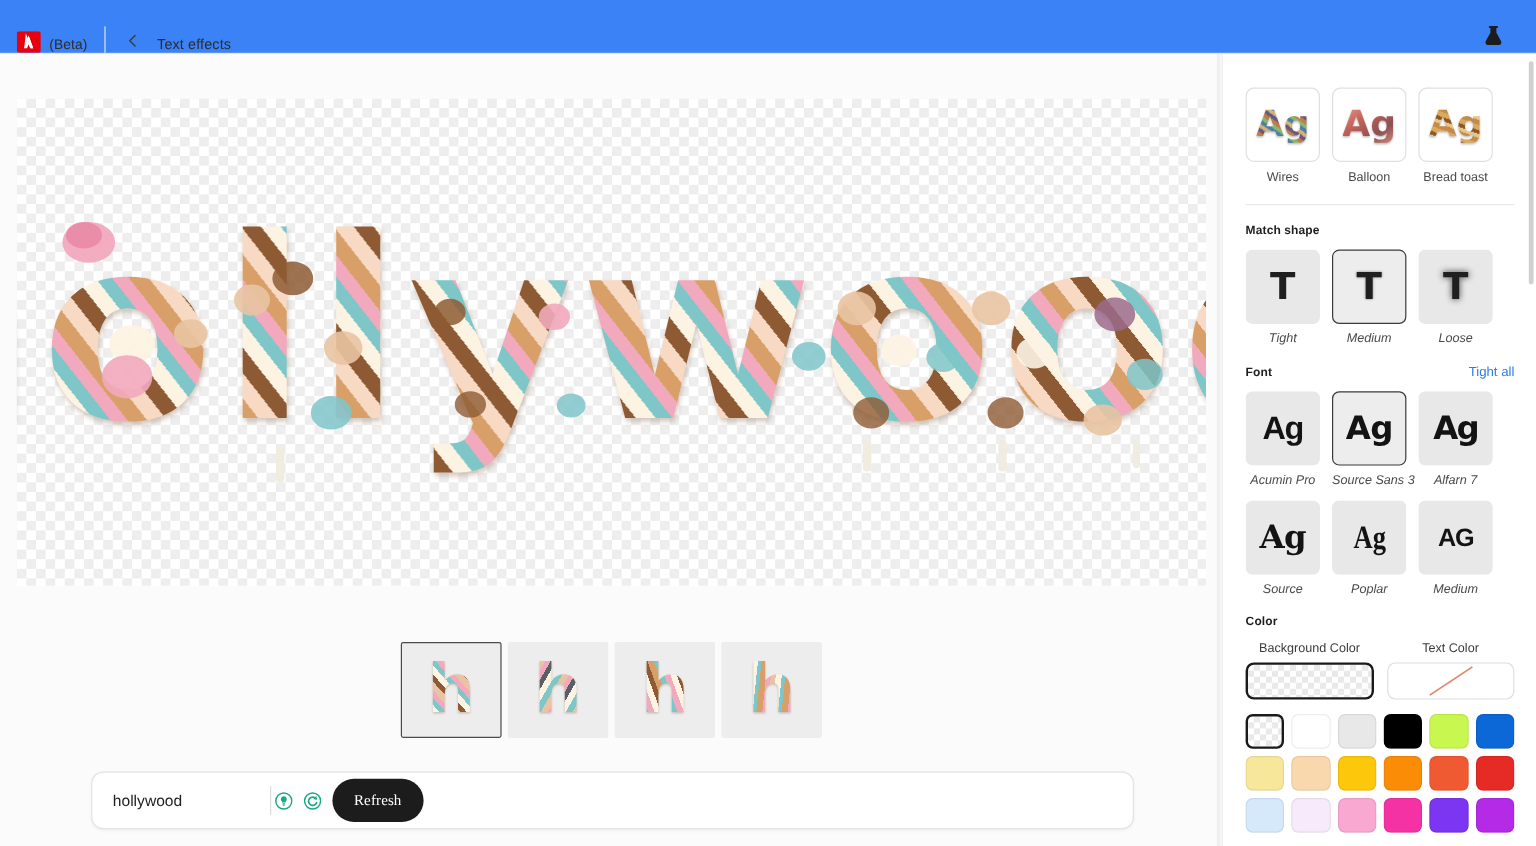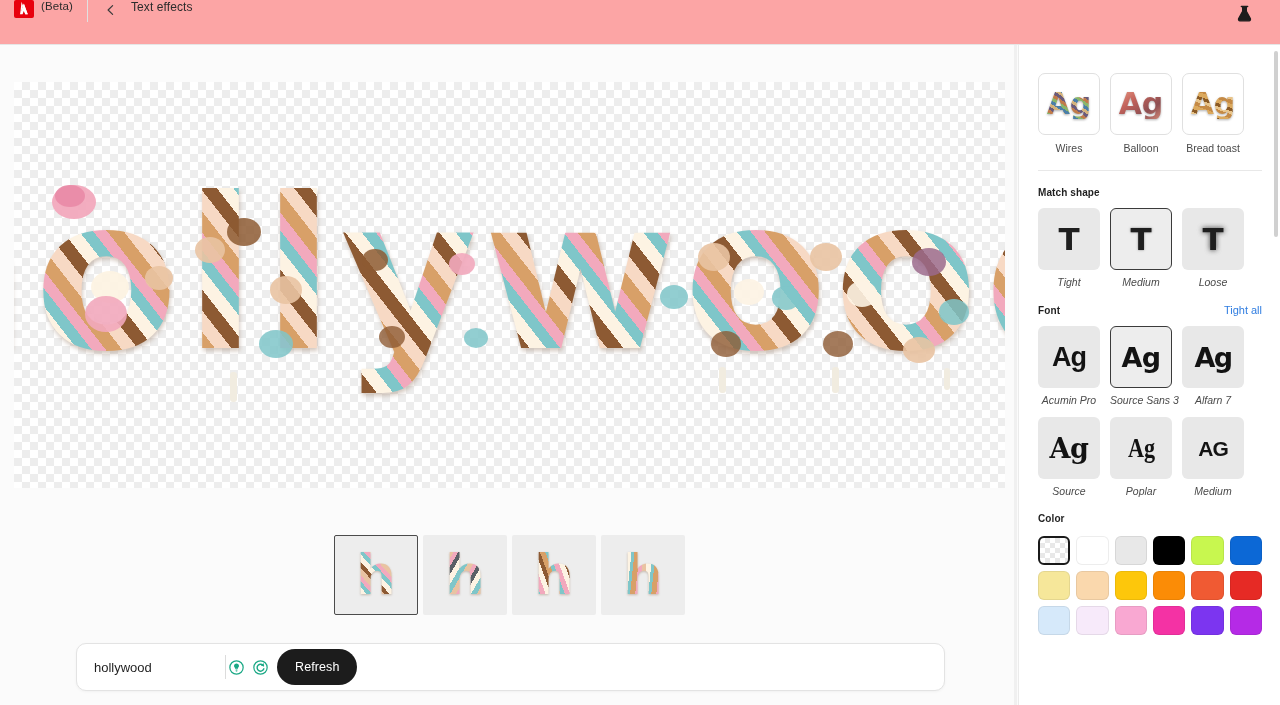--- a/index.html
+++ b/index.html
@@ -11,24 +11,24 @@
     background: #ffffff;
     font-family: "Liberation Sans", sans-serif;
     -webkit-font-smoothing: antialiased;
   }
 
   
   .topbar {
     position: absolute;
     left: 0; top: 0;
     width: 1280px; height: 45px;
-    background: #fca5a5;
+    background: #3b82f6;
     border-bottom: 1px solid #e6e6e6;
     display: flex;
-    align-items: flex-start;
+    align-items: flex-end;
     padding: 0 14px;
   }
   .adobe-logo {
     width: 20px; height: 18px;
     display: flex; align-items: center; justify-content: center;
     flex: none;
   }
   .beta-label {
     font-size: 11.5px;
     color: #2c2c2c;
@@ -214,21 +214,21 @@
   }
   .refresh-btn {
     height: 36px;
     padding: 0 18px;
     margin-right: 6px;
     background: #1c1c1c;
     color: #ffffff;
     border: none;
     border-radius: 18px;
     font-size: 12.5px;
-    font-family: Liberation Sans, sans-serif;
+    font-family: Liberation Serif, serif;
     cursor: pointer;
     letter-spacing: 0.1px;
   }
 
   
   .panel {
     position: absolute;
     right: 0; top: 45px;
     width: 262px; height: 660px;
     background: #ffffff;
@@ -634,20 +634,34 @@
         <div class="tile-box">
           <span class="font-glyph fg-vortice">AG</span>
         </div>
         <div class="tile-label">Medium</div>
       </div>
     </div>
 
     <div class="section-head">
       <span class="section-title">Color</span>
     </div>
+    <div class="color-fields">
+      <div class="color-field">
+        <div class="color-field-label">Background Color</div>
+        <div class="color-swatch-big selected checker-bg"></div>
+      </div>
+      <div class="color-field">
+        <div class="color-field-label">Text Color</div>
+        <div class="color-swatch-big" style="background:#ffffff;">
+          <svg class="none-slash" viewBox="0 0 100 31" preserveAspectRatio="none">
+            <line x1="33" y1="28" x2="67" y2="3" stroke="#e4856f" stroke-width="1.4"></line>
+          </svg>
+        </div>
+      </div>
+    </div>
 
     <div class="swatch-grid">
       <div class="swatch sel checker-bg"></div>
       <div class="swatch" style="background:#ffffff;"></div>
       <div class="swatch" style="background:#e8e8e8;"></div>
       <div class="swatch" style="background:#000000;"></div>
       <div class="swatch" style="background:#c8f74f;"></div>
       <div class="swatch" style="background:#0c68d6;"></div>
 
       <div class="swatch" style="background:#f6e79a;"></div>

